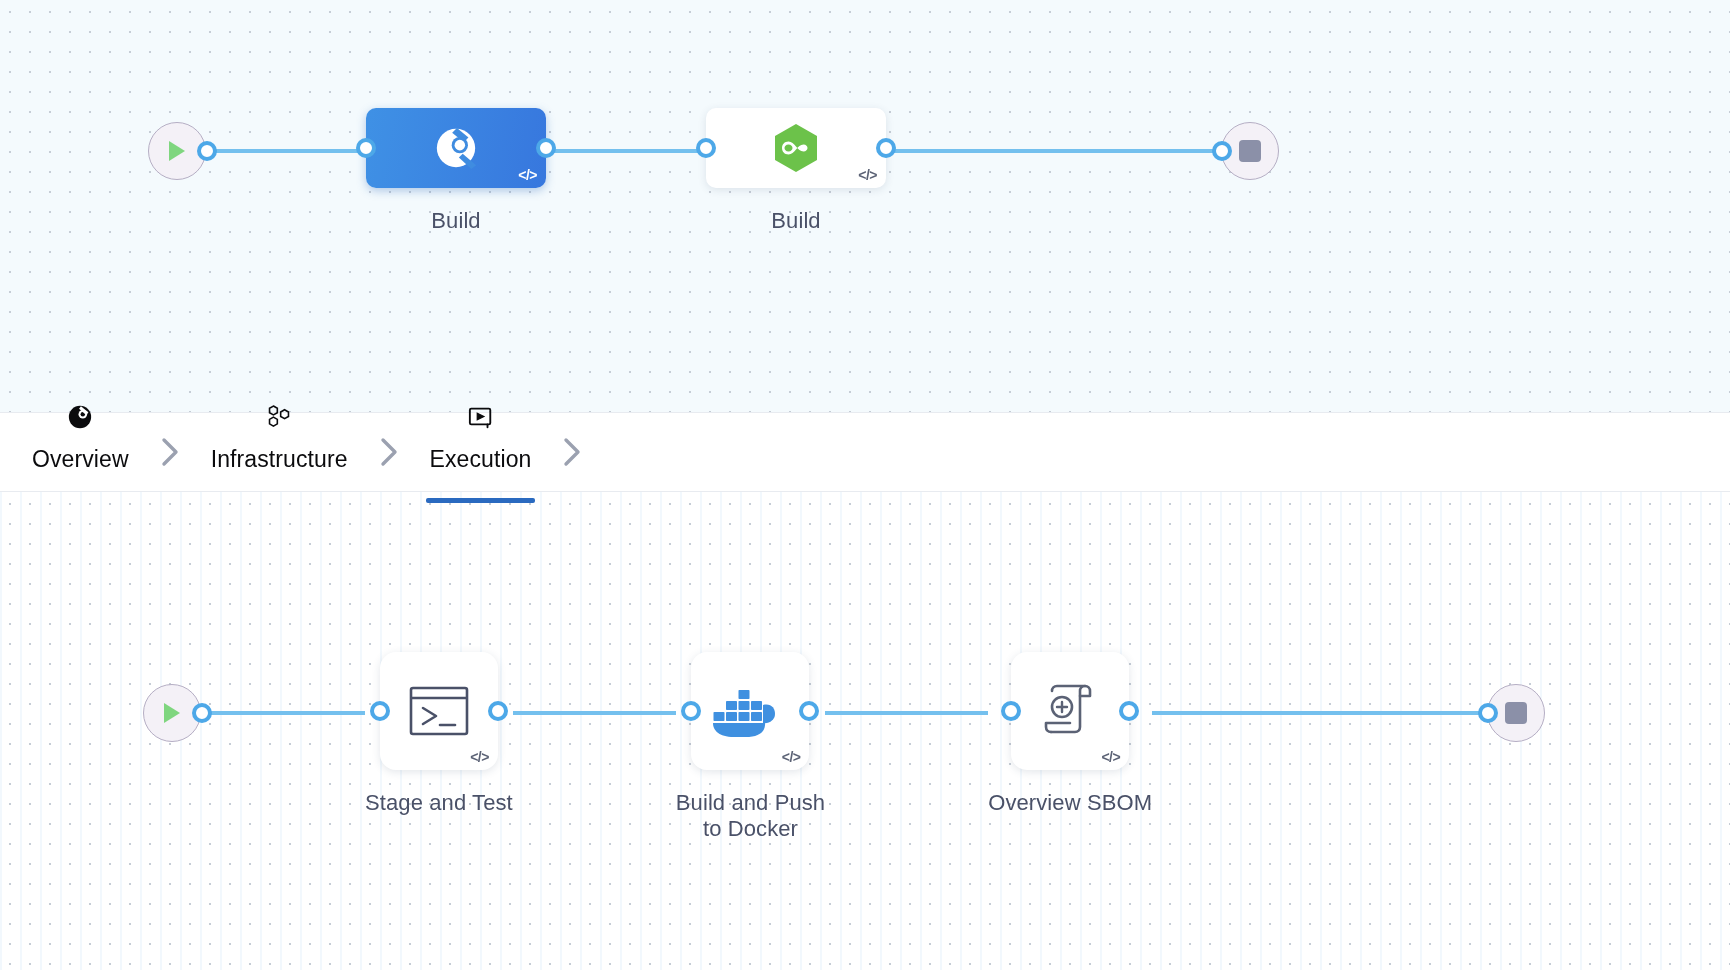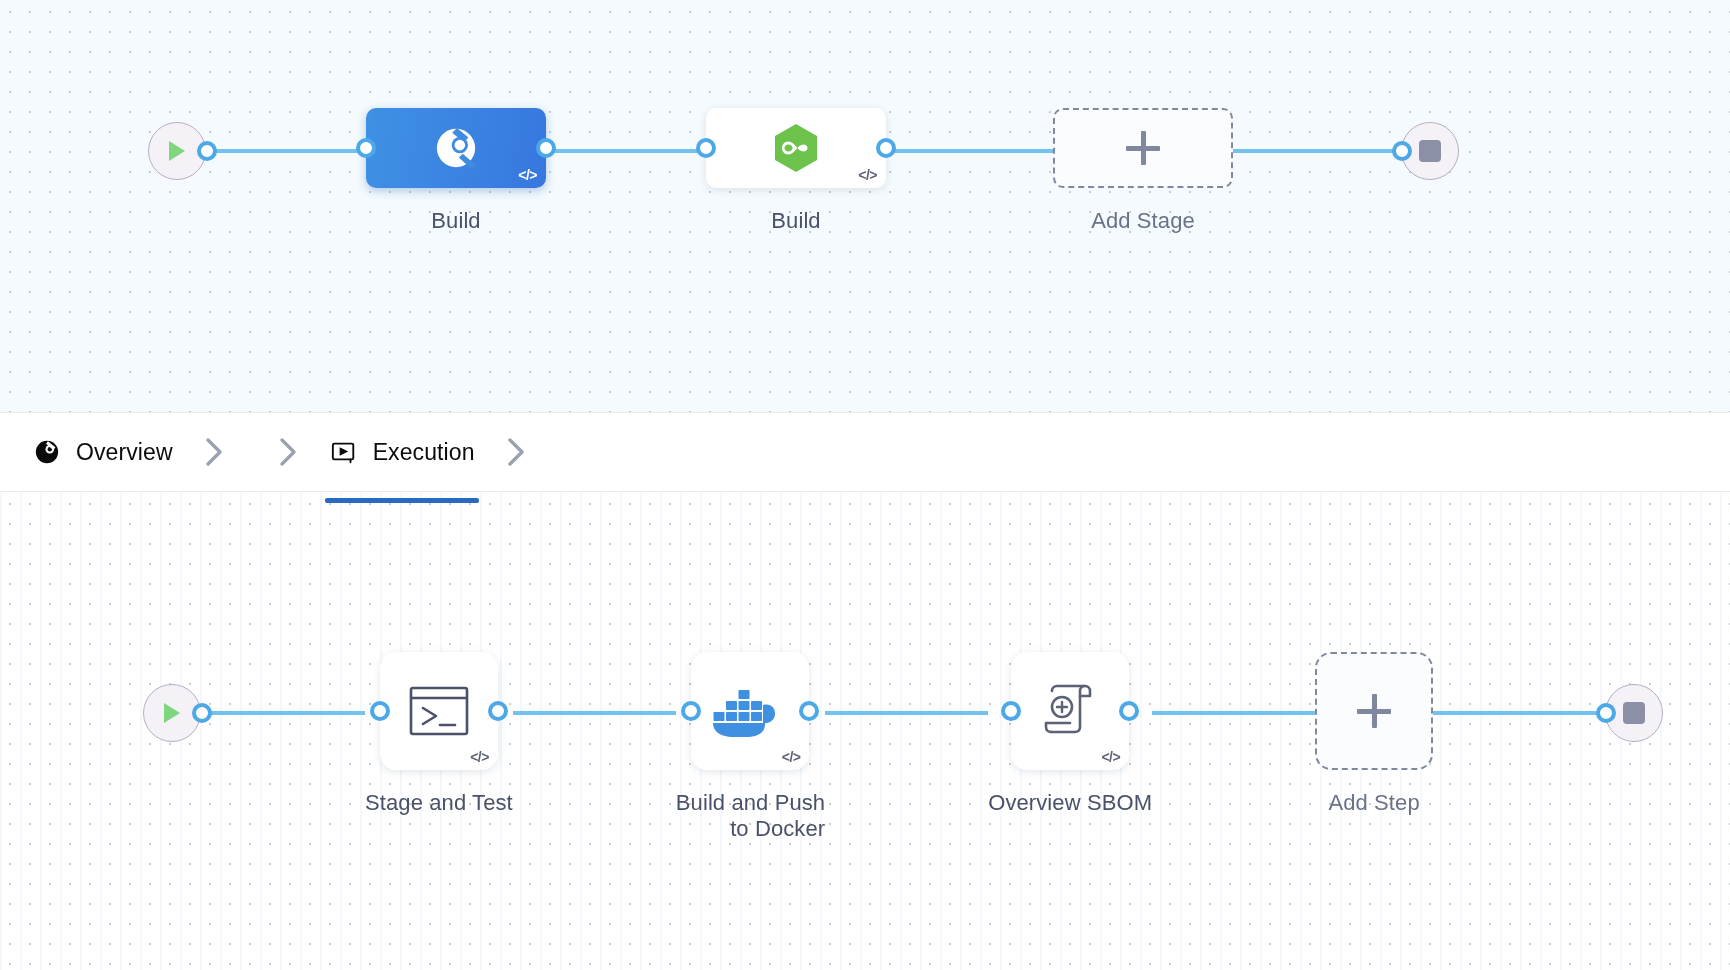--- a/index.html
+++ b/index.html
@@ -65,20 +65,21 @@
   }
 
   .tab {
     display: flex;
     align-items: center;
     gap: 14px;
     height: 101px;
     position: relative;
     cursor: pointer;
     padding: 0 4px;
+    flex-direction: column;
   }
   .tab-label {
     font-size: 23px;
     color: #0b0b0d;
     letter-spacing: 0.1px;
     white-space: nowrap;
   }
   .tab.active .tab-label { font-weight: normal; }
   .tab.active::after {
     content: "";
@@ -172,21 +173,21 @@
   }
   .stage-node.dashed {
     background: #fbfcfd;
     border: 2.5px dashed #8088a0;
   }
 
   .node-label {
     margin-top: 20px;
     font-size: 22px;
     color: #4a5168;
-    text-align: right;
+    text-align: center;
     line-height: 1.2;
     white-space: pre-line;
     letter-spacing: 0.1px;
   }
   .node-label.muted { color: #6b7288; }
 
   
   .code-badge {
     position: absolute;
     right: 9px;
@@ -282,26 +283,20 @@
             <path d="M15.5 18.5 c-4 0-6.5 2.9-6.5 6.5 s2.5 6.5 6.5 6.5 c3.2 0 5.1-2.2 7.5-5 c2.4-2.8 4.3-5 7.5-5 c2.6 0 4 1.9 4 3.5 s-1.4 3.5-4 3.5 c-3.2 0-5.1-2.2-7.5-5 c-2.4-2.8-4.3-5-7.5-5 z M15.5 21.5 c2.6 0 4 1.9 4 3.5 s-1.4 3.5-4 3.5 c-2.6 0-4-1.9-4-3.5 s1.4-3.5 4-3.5 z" fill="#ffffff"></path>
           </svg>
           <span class="code-badge on-white">&lt;/&gt;</span>
           <span class="port" style="left:180px;"></span>
         </div>
         <div class="node-label">Build</div>
       </div>
 
       <div class="link" style="width:167px; margin-top:41px;"></div>
 
-      <div class="node-wrap">
-        <div class="stage-node dashed">
-          <span class="plus"></span>
-        </div>
-        <div class="node-label muted">Add Stage</div>
-      </div>
 
       <div class="link" style="width:168px; margin-top:41px;"></div>
 
       <div class="terminal" style="margin-top:14px;">
         <span class="port" style="left:0px;"></span>
         <span class="stop-square"></span>
       </div>
 
     </div>
   </div>
@@ -319,20 +314,30 @@
       </span>
       <span class="tab-label">Overview</span>
     </div>
 
     <span class="tab-sep">
       <svg width="22" height="30" viewBox="0 0 22 30">
           <path d="M5 3 L17 15 L5 27" stroke="#9ba1b0" stroke-width="3.4" fill="none" stroke-linecap="round" stroke-linejoin="round"></path>
         </svg>
     </span>
 
+    <div class="tab">
+      <span class="tab-icon">
+        <svg width="28" height="26" viewBox="0 0 30 28" fill="none" stroke="#0b0b0d" stroke-width="1.7">
+          <path d="M9 2.2 L13.2 4.6 L13.2 9.4 L9 11.8 L4.8 9.4 L4.8 4.6 Z"></path>
+          <path d="M21 6.2 L25.2 8.6 L25.2 13.4 L21 15.8 L16.8 13.4 L16.8 8.6 Z"></path>
+          <path d="M9 14.2 L13.2 16.6 L13.2 21.4 L9 23.8 L4.8 21.4 L4.8 16.6 Z"></path>
+        </svg>
+      </span>
+      <span class="tab-label">Infrastructure</span>
+    </div>
 
     <span class="tab-sep">
       <svg width="22" height="30" viewBox="0 0 22 30">
           <path d="M5 3 L17 15 L5 27" stroke="#9ba1b0" stroke-width="3.4" fill="none" stroke-linecap="round" stroke-linejoin="round"></path>
         </svg>
     </span>
 
     <div class="tab active">
       <span class="tab-icon">
         <svg width="28" height="26" viewBox="0 0 30 28" fill="none" stroke="#0b0b0d" stroke-width="2">
@@ -420,26 +425,20 @@
             <path d="M24 23 L24 33 M19 28 L29 28" stroke-width="2.4"></path>
           </svg>
           <span class="code-badge on-white">&lt;/&gt;</span>
           <span class="port" style="left:118px;"></span>
         </div>
         <div class="node-label">Overview SBOM</div>
       </div>
 
       <div class="link" style="width:163px; margin-top:59px;"></div>
 
-      <div class="node-wrap">
-        <div class="step-node dashed">
-          <span class="plus"></span>
-        </div>
-        <div class="node-label muted">Add Step</div>
-      </div>
 
       <div class="link" style="width:172px; margin-top:59px;"></div>
 
       <div class="terminal" style="margin-top:32px;">
         <span class="port" style="left:0px;"></span>
         <span class="stop-square"></span>
       </div>
 
     </div>
   </div>

